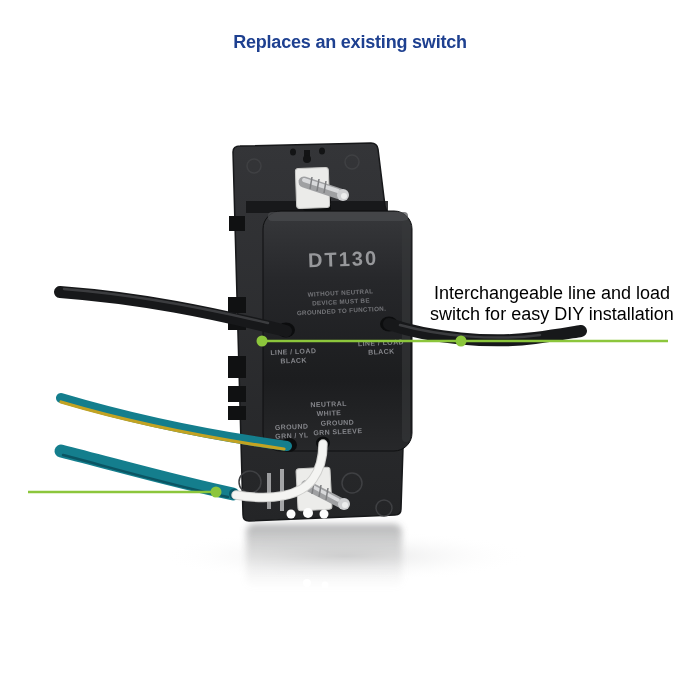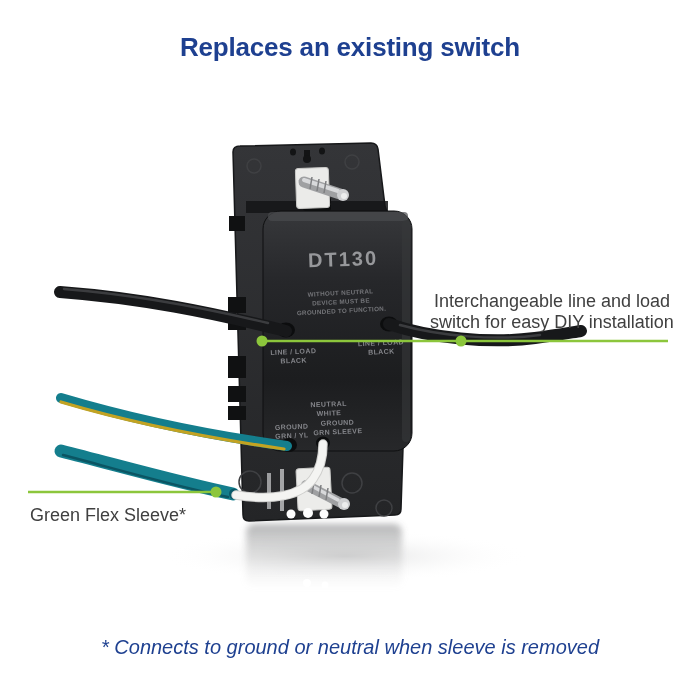--- a/index.html
+++ b/index.html
@@ -1,21 +1,21 @@
 <!DOCTYPE html>
 <html><head>
 <meta charset="utf-8">
 <style>
   html,body{margin:0;padding:0;background:#fff;}
   .stage{position:relative;width:700px;height:700px;background:#ffffff;overflow:hidden;
          font-family:"Liberation Sans",sans-serif;}
   .scene{position:absolute;left:0;top:0;width:700px;height:700px;}
   .title{position:absolute;top:32px;left:0;width:700px;text-align:center;
-         font-size:26px;font-weight:bold;letter-spacing:-0.2px;color:#1e4090;}
-  .callout{position:absolute;color:#404040;font-size:18px;line-height:21px;margin-top:8px;}
+         font-size:18px;font-weight:bold;letter-spacing:-0.2px;color:#1e4090;}
+  .callout{position:absolute;color:#000000;font-size:18px;line-height:21px;}
   .callout-right{left:426px;top:283px;width:252px;text-align:center;}
   .callout-left{left:30px;top:497px;width:260px;text-align:left;line-height:21.5px;}
   .footnote{position:absolute;top:636px;left:0;width:700px;text-align:center;
             font-style:italic;font-size:20px;color:#1e4090;}
   svg text{font-family:"Liberation Sans",sans-serif;}
   .model{fill:#97989b;font-size:20px;font-weight:bold;letter-spacing:2px;text-anchor:middle;}
   .warn{fill:#737478;font-size:6.3px;font-weight:bold;letter-spacing:.3px;text-anchor:middle;}
   .lbl{fill:#84858a;font-size:7px;font-weight:bold;letter-spacing:.4px;text-anchor:middle;}
 </style>
 </head>
@@ -166,17 +166,15 @@
   </svg>
 
   <div class="title">Replaces an existing switch</div>
 
   <div class="callout callout-right">
     <div>Interchangeable line and load</div>
     <div>switch for easy DIY installation</div>
   </div>
 
   <div class="callout callout-left">
-    <div>Green Flex Sleeve*</div>
   </div>
 
-  <div class="footnote">* Connects to ground or neutral when sleeve is removed</div>
 </div>
 
 </body></html>

